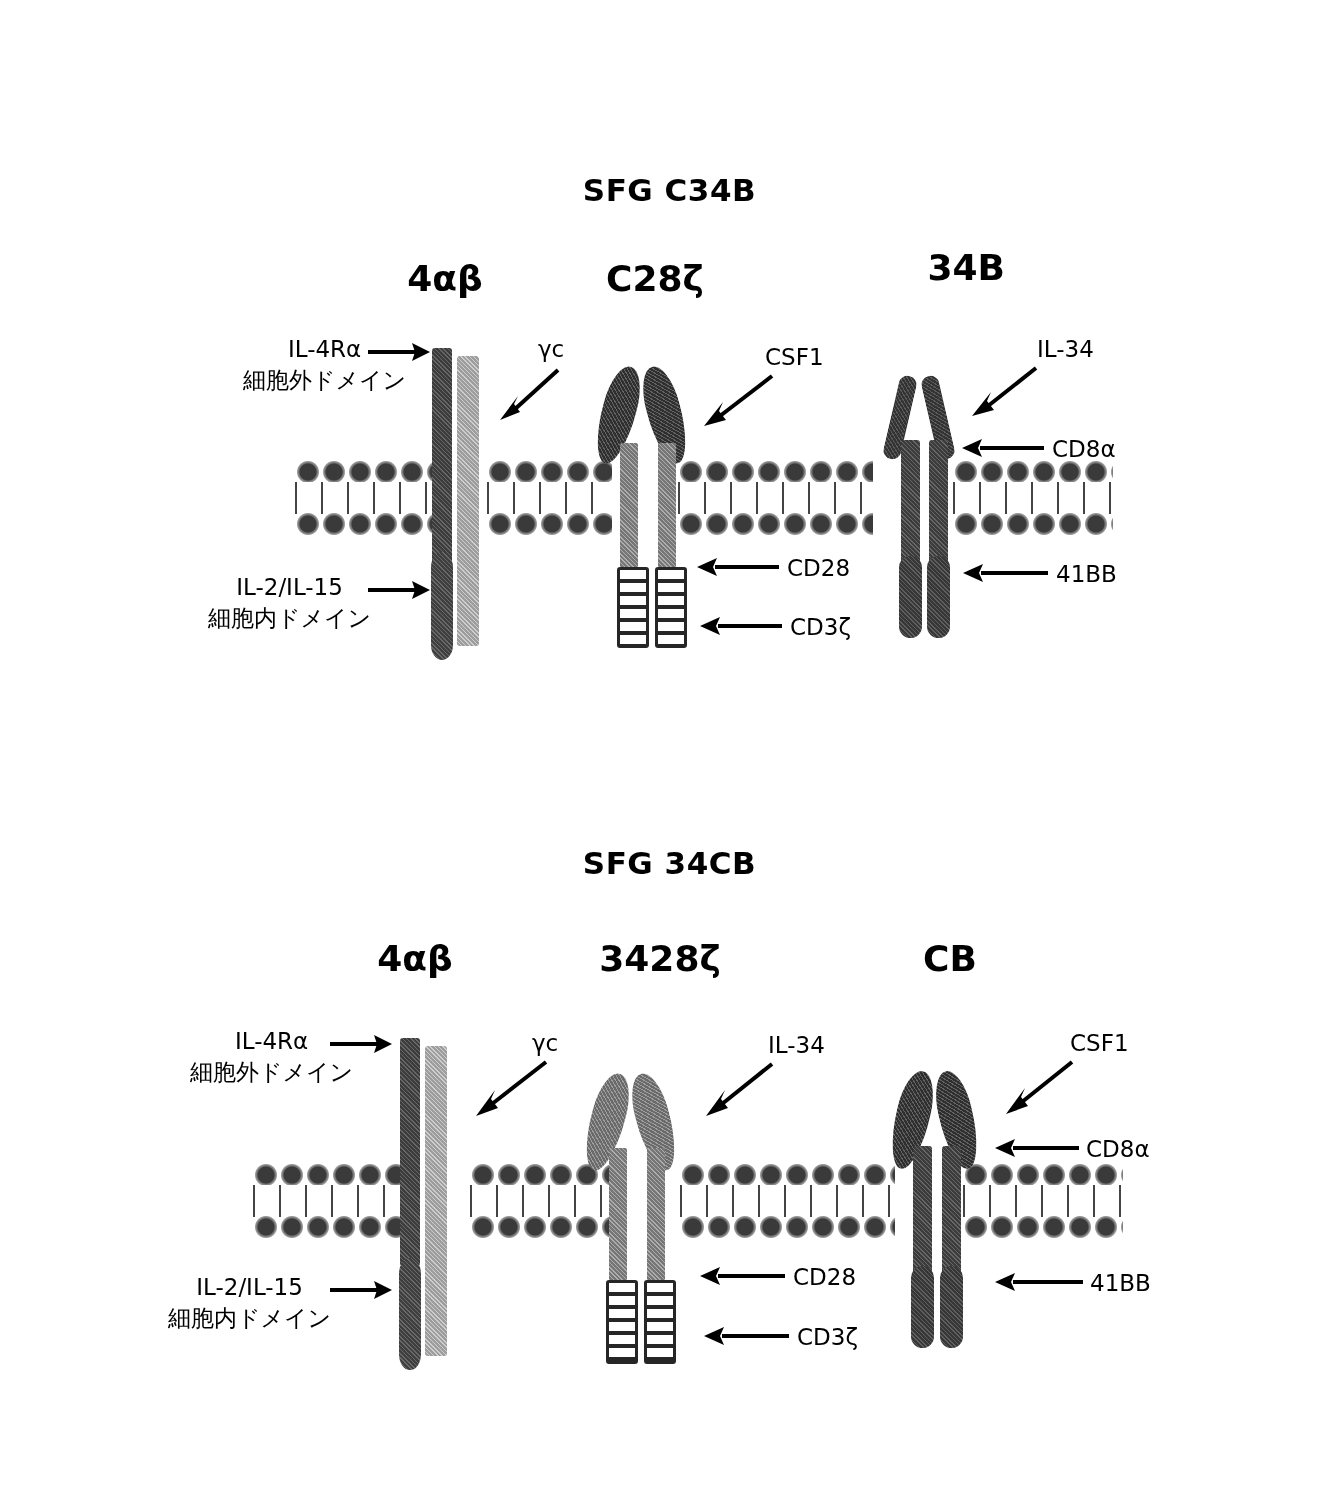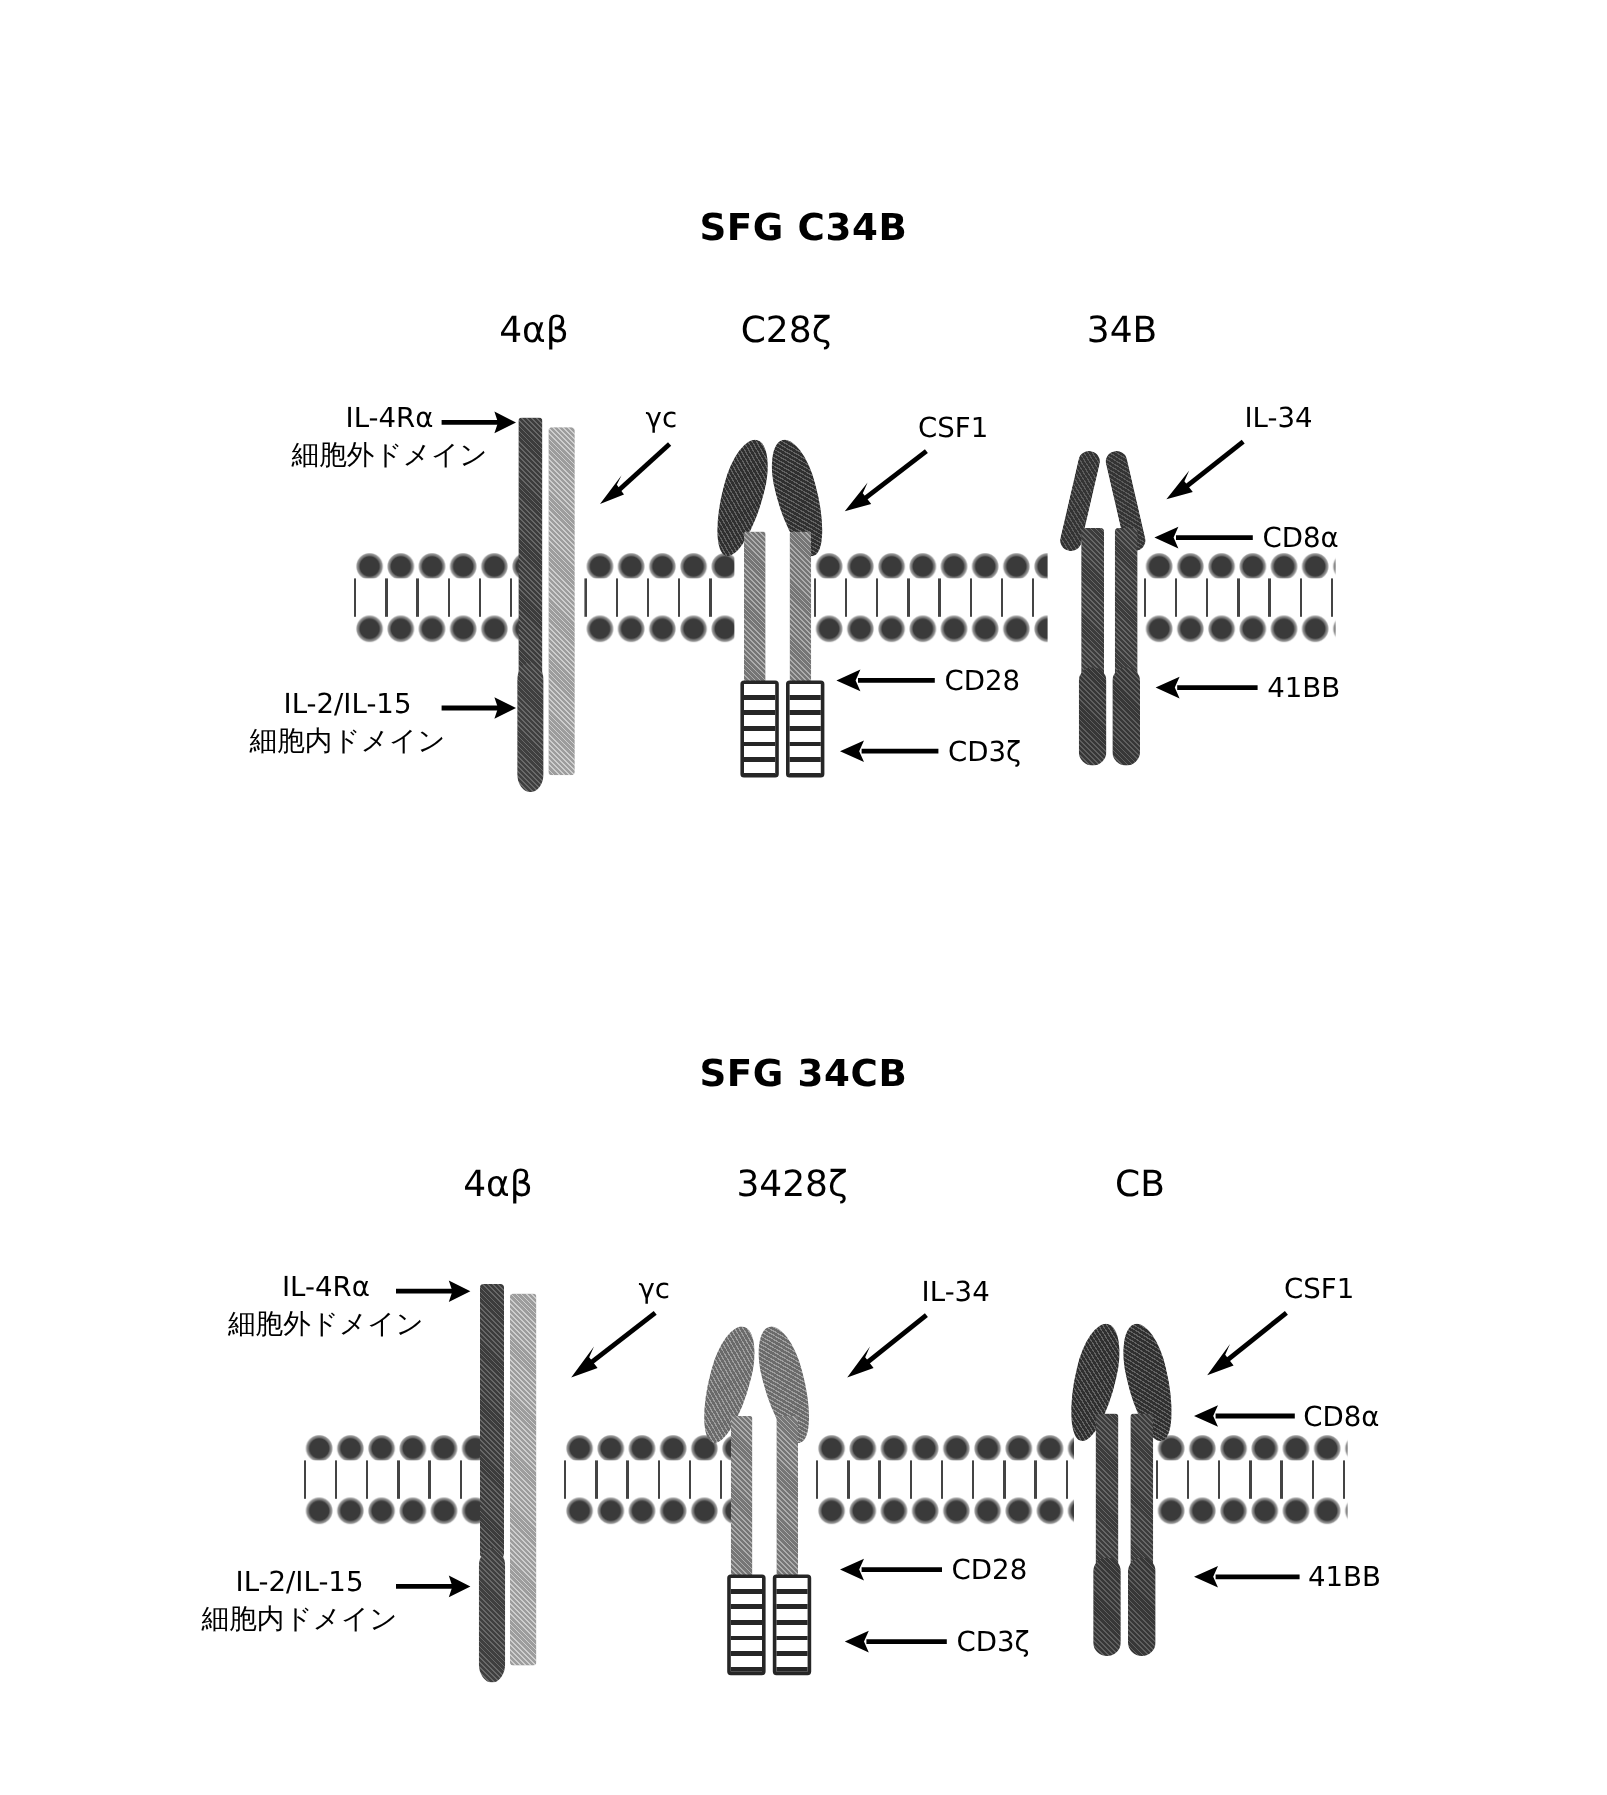--- a/index.html
+++ b/index.html
@@ -41,22 +41,22 @@
     left: 0;
     width: 1339px;
     text-align: center;
     font-size: 31px;
     font-weight: bold;
     font-family: "DejaVu Sans", sans-serif;
     letter-spacing: 0.5px;
   }
   .col-title {
     position: absolute;
-    font-size: 30px;
-    font-weight: normal;
+    font-size: 36px;
+    font-weight: bold;
     font-family: "DejaVu Sans", sans-serif;
     text-align: center;
     white-space: nowrap;
   }
   .lbl {
     position: absolute;
     font-size: 23px;
     font-family: "DejaVu Sans", sans-serif;
     white-space: nowrap;
     line-height: 1.35;
@@ -179,21 +179,21 @@
 
 <div class="page">
 
 
   <div class="panel" style="top:0;height:740px;">
 
     <div class="panel-title" style="top:172px;">SFG C34B</div>
 
     <div class="col-title" style="top:258px;left:375px;width:140px;">4αβ</div>
     <div class="col-title" style="top:258px;left:585px;width:140px;">C28ζ</div>
-    <div class="col-title" style="top:258px;left:865px;width:140px;">34B</div>
+    <div class="col-title" style="top:247px;left:865px;width:140px;text-align:right;">34B</div>
 
     <div class="membrane" style="top:460px;left:295px;width:150px;">
       <div class="memb-layer memb-top"></div>
       <div class="memb-core"></div>
       <div class="memb-layer memb-bot"></div>
     </div>
     <div class="membrane" style="top:460px;left:487px;width:125px;">
       <div class="memb-layer memb-top"></div>
       <div class="memb-core"></div>
       <div class="memb-layer memb-bot"></div>
@@ -281,21 +281,21 @@
       <polygon points="0,12 20,3 16,12 20,21" fill="#000"></polygon>
     </svg>
 
     <div class="lbl" style="top:559px;left:1056px;">41BB</div>
     <svg class="arrow-svg" style="top:561px;left:963px;" width="85" height="24" viewBox="0 0 85 24">
       <line x1="85" y1="12" x2="18" y2="12" stroke="#000" stroke-width="4"></line>
       <polygon points="0,12 20,3 16,12 20,21" fill="#000"></polygon>
     </svg>
   </div>
 
-  <div class="panel" style="top:0;height:740px;margin-top:32px;">
+  <div class="panel" style="top:0;height:740px;">
 
     <div class="panel-title" style="top:845px;">SFG 34CB</div>
 
     <div class="col-title" style="top:938px;left:345px;width:140px;">4αβ</div>
     <div class="col-title" style="top:938px;left:570px;width:180px;">3428ζ</div>
     <div class="col-title" style="top:938px;left:880px;width:140px;">CB</div>
 
     <div class="membrane" style="top:1163px;left:253px;width:148px;">
       <div class="memb-layer memb-top"></div>
       <div class="memb-core"></div>

